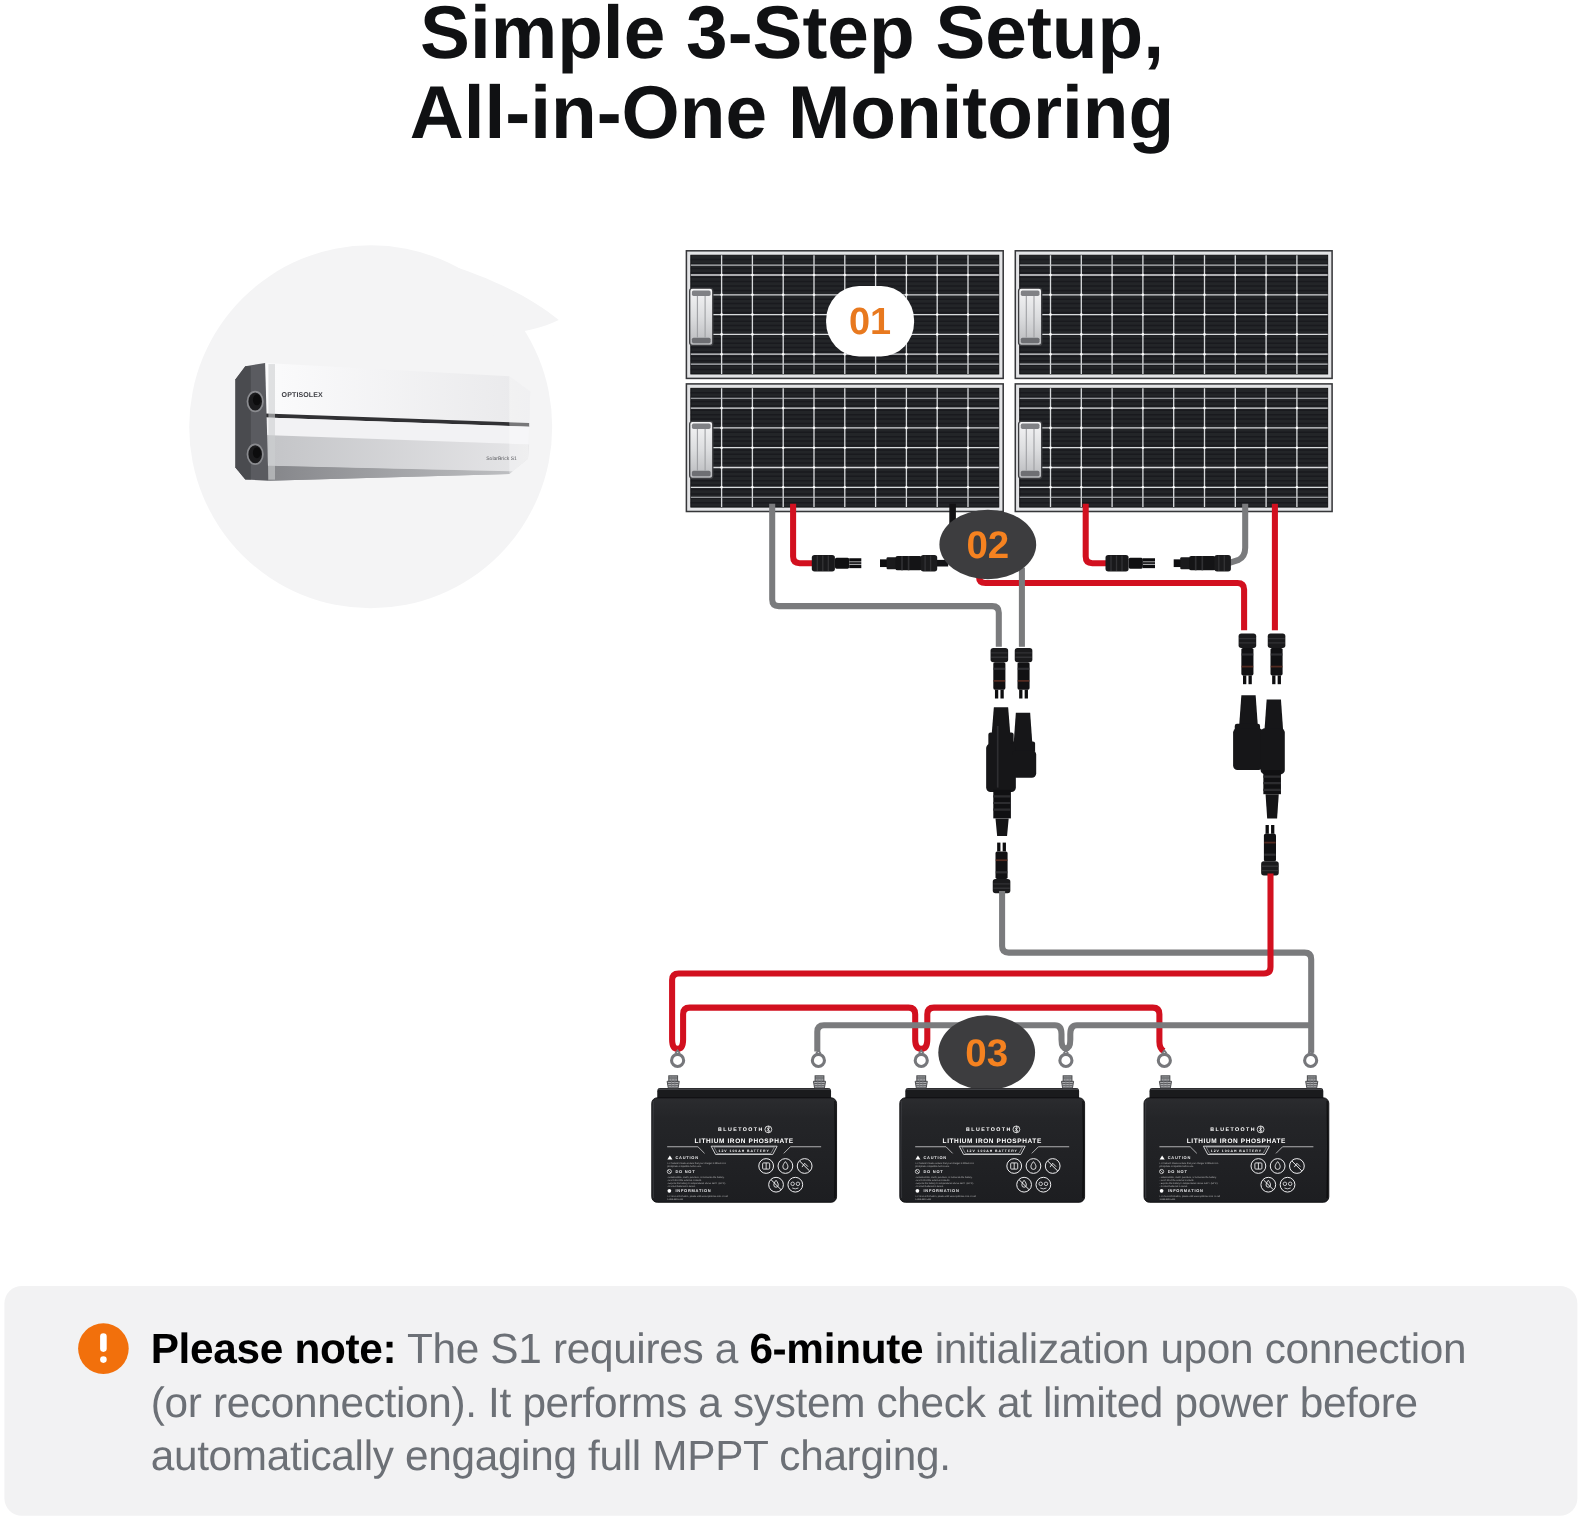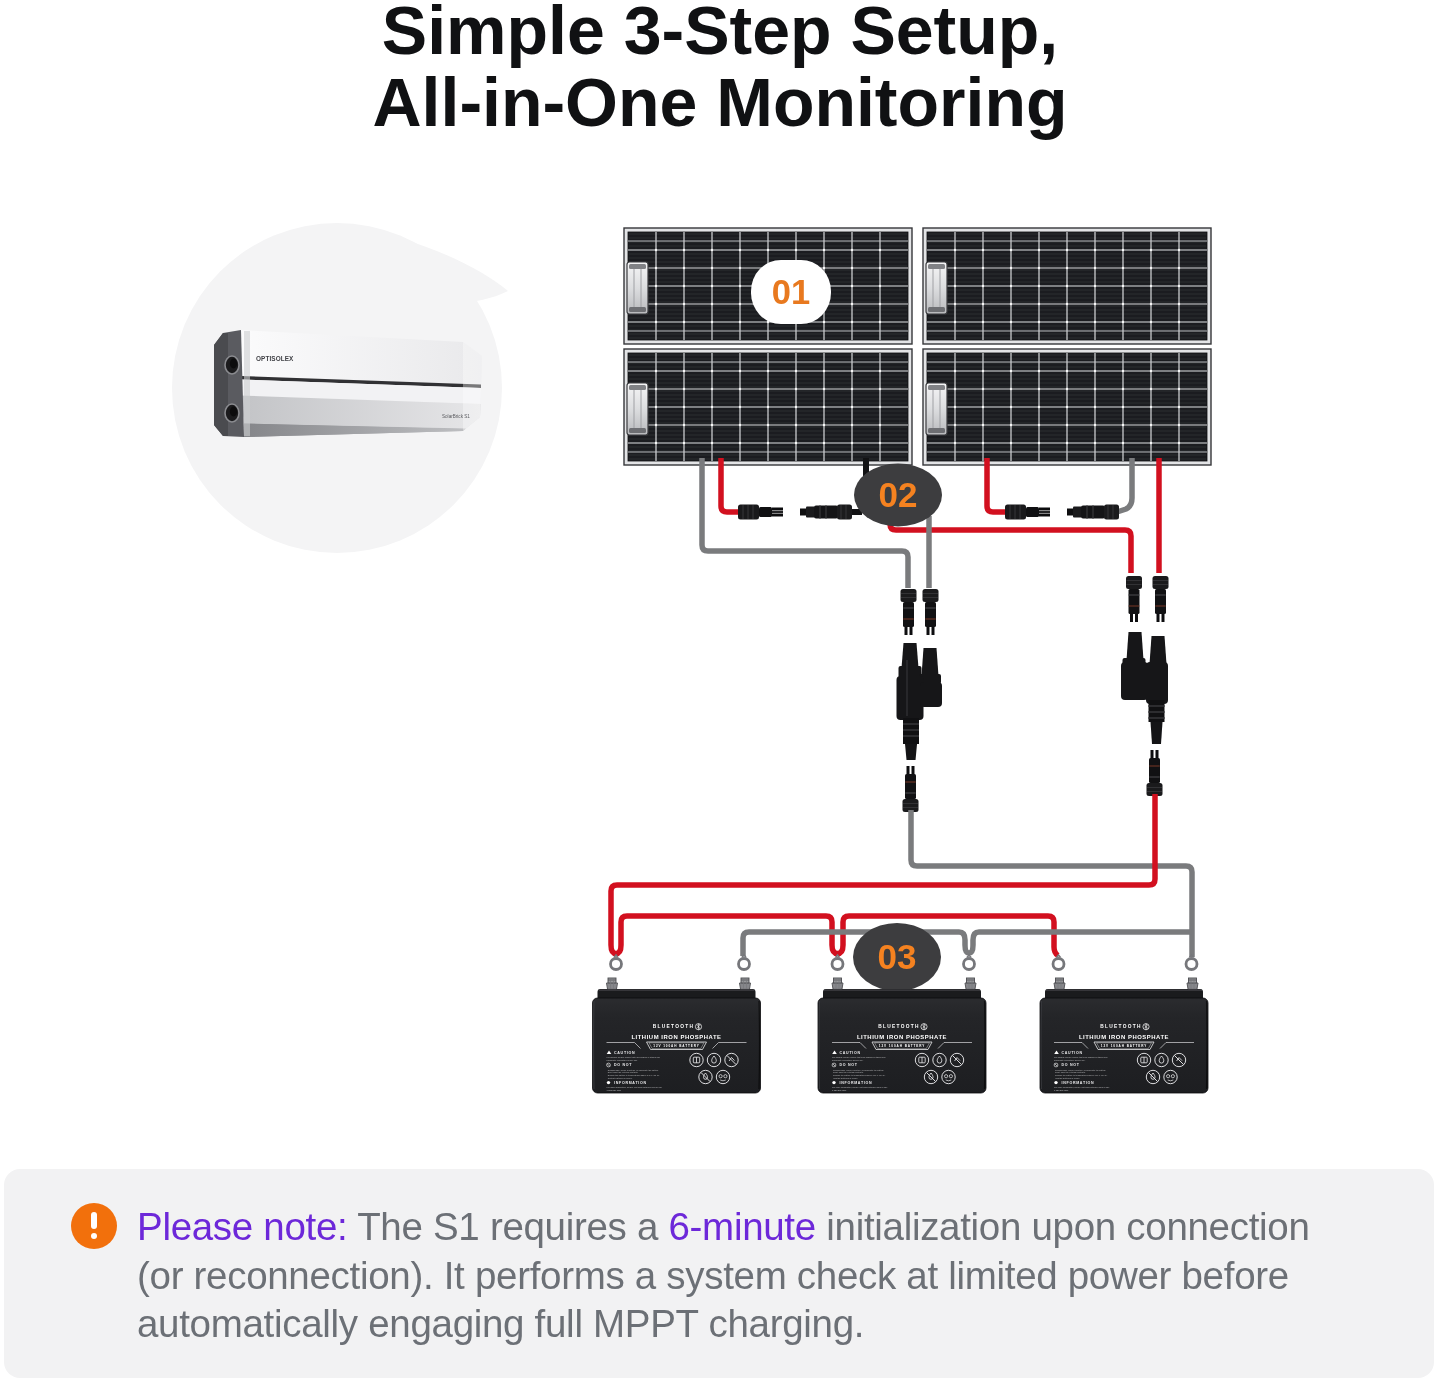--- a/index.html
+++ b/index.html
@@ -2,21 +2,21 @@
 <html><head>
 <meta charset="utf-8">
 <style>
 html,body{margin:0;padding:0;background:#fff;}
 *{box-sizing:border-box;}
 .page{position:relative;width:1440px;height:1383px;background:#fff;overflow:hidden;font-family:"Liberation Sans",sans-serif;border-radius:11px;}
 .title{position:absolute;left:0;top:-6px;width:1440px;text-align:center;font-weight:bold;color:#101113;font-size:68px;line-height:72px;letter-spacing:0;margin:0;}
 .note{position:absolute;left:4px;top:1169px;width:1430px;height:209px;background:#f2f2f3;border-radius:16px;}
 .noteicon{position:absolute;left:71px;top:1203px;width:46px;height:46px;border-radius:50%;background:#f2700c;color:#fff;font-size:32px;font-weight:bold;text-align:center;line-height:46px;}
 .notetext{position:absolute;left:137px;top:1203px;width:1350px;font-size:38.5px;line-height:48.5px;letter-spacing:-0.3px;color:#6c7076;}
-.notetext b{color:#6d28d9;font-weight:normal;}
+.notetext b{color:#000000;font-weight:bold;}
 </style>
 </head>
 <body>
 <div class="page">
 
 <h1 class="title">Simple 3-Step Setup,<br>All-in-One Monitoring</h1>
 
 <svg width="1440" height="1169" viewBox="0 0 1440 1169" style="position:absolute;left:0;top:0;" xmlns="http://www.w3.org/2000/svg">
 <defs>
 <linearGradient id="jb" x1="0" y1="0" x2="0" y2="1">

